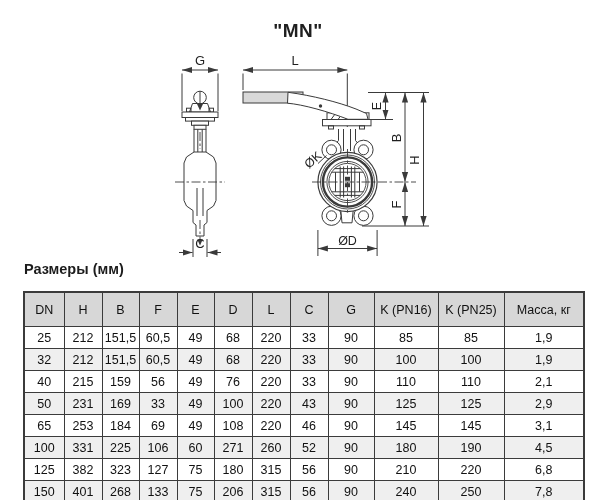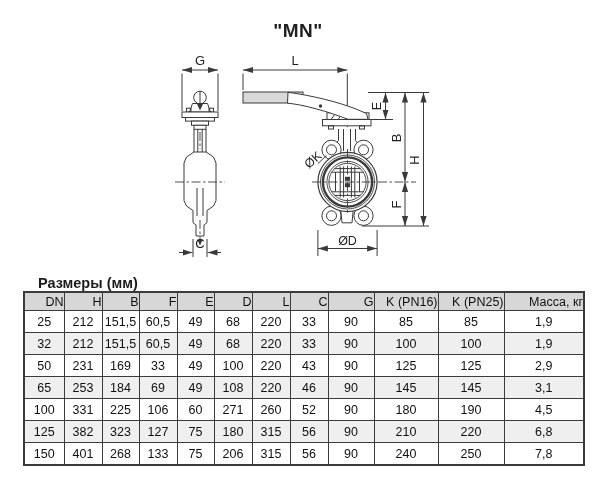--- a/index.html
+++ b/index.html
@@ -6,34 +6,34 @@
   .page{
     position:relative;width:600px;height:500px;background:#ffffff;
     font-family:"Liberation Sans",sans-serif;color:#1a1a1a;overflow:hidden;
   }
   .drawing{position:absolute;left:0;top:0;}
   .drawing text{font-family:"Liberation Sans",sans-serif;fill:#1f1f1f;stroke:none;}
   .dim-label{font-size:13px;}
   .dim-label-sm{font-size:12.5px;}
   .title-label{font-size:19px;font-weight:bold;letter-spacing:0.5px;}
   .section-heading{
-    position:absolute;left:24px;top:261px;margin:14px;
+    position:absolute;left:24px;top:261px;margin:0;
     font-size:14.5px;font-weight:bold;color:#1c1c1c;
   }
   table.dim-table{
     position:absolute;left:23px;top:291px;width:560px;
     border-collapse:collapse;table-layout:fixed;
     font-size:12.5px;color:#111;
     border:2px solid #3b3b3b;
   }
   table.dim-table th, table.dim-table td{
     border:1px solid #3b3b3b;text-align:center;vertical-align:middle;
     font-weight:normal;white-space:nowrap;overflow:hidden;
   }
-  table.dim-table th{background:#d7d7d7;padding:1px 0;height:15px;text-align:right;}
+  table.dim-table th{background:#d7d7d7;padding:9px 0;height:15px;}
   table.dim-table td{padding:2px 0;height:17px;}
   table.dim-table tbody tr:nth-child(even) td{background:#efefef;}
 </style>
 </head>
 <body>
 
 <div class="page">
 
   <svg class="drawing" width="600" height="268" viewBox="0 0 600 268">
     <defs>
@@ -230,20 +230,34 @@
           <td>49</td>
           <td>68</td>
           <td>220</td>
           <td>33</td>
           <td>90</td>
           <td>100</td>
           <td>100</td>
           <td>1,9</td>
         </tr>
         <tr>
+          <td>40</td>
+          <td>215</td>
+          <td>159</td>
+          <td>56</td>
+          <td>49</td>
+          <td>76</td>
+          <td>220</td>
+          <td>33</td>
+          <td>90</td>
+          <td>110</td>
+          <td>110</td>
+          <td>2,1</td>
+        </tr>
+        <tr>
           <td>50</td>
           <td>231</td>
           <td>169</td>
           <td>33</td>
           <td>49</td>
           <td>100</td>
           <td>220</td>
           <td>43</td>
           <td>90</td>
           <td>125</td>

